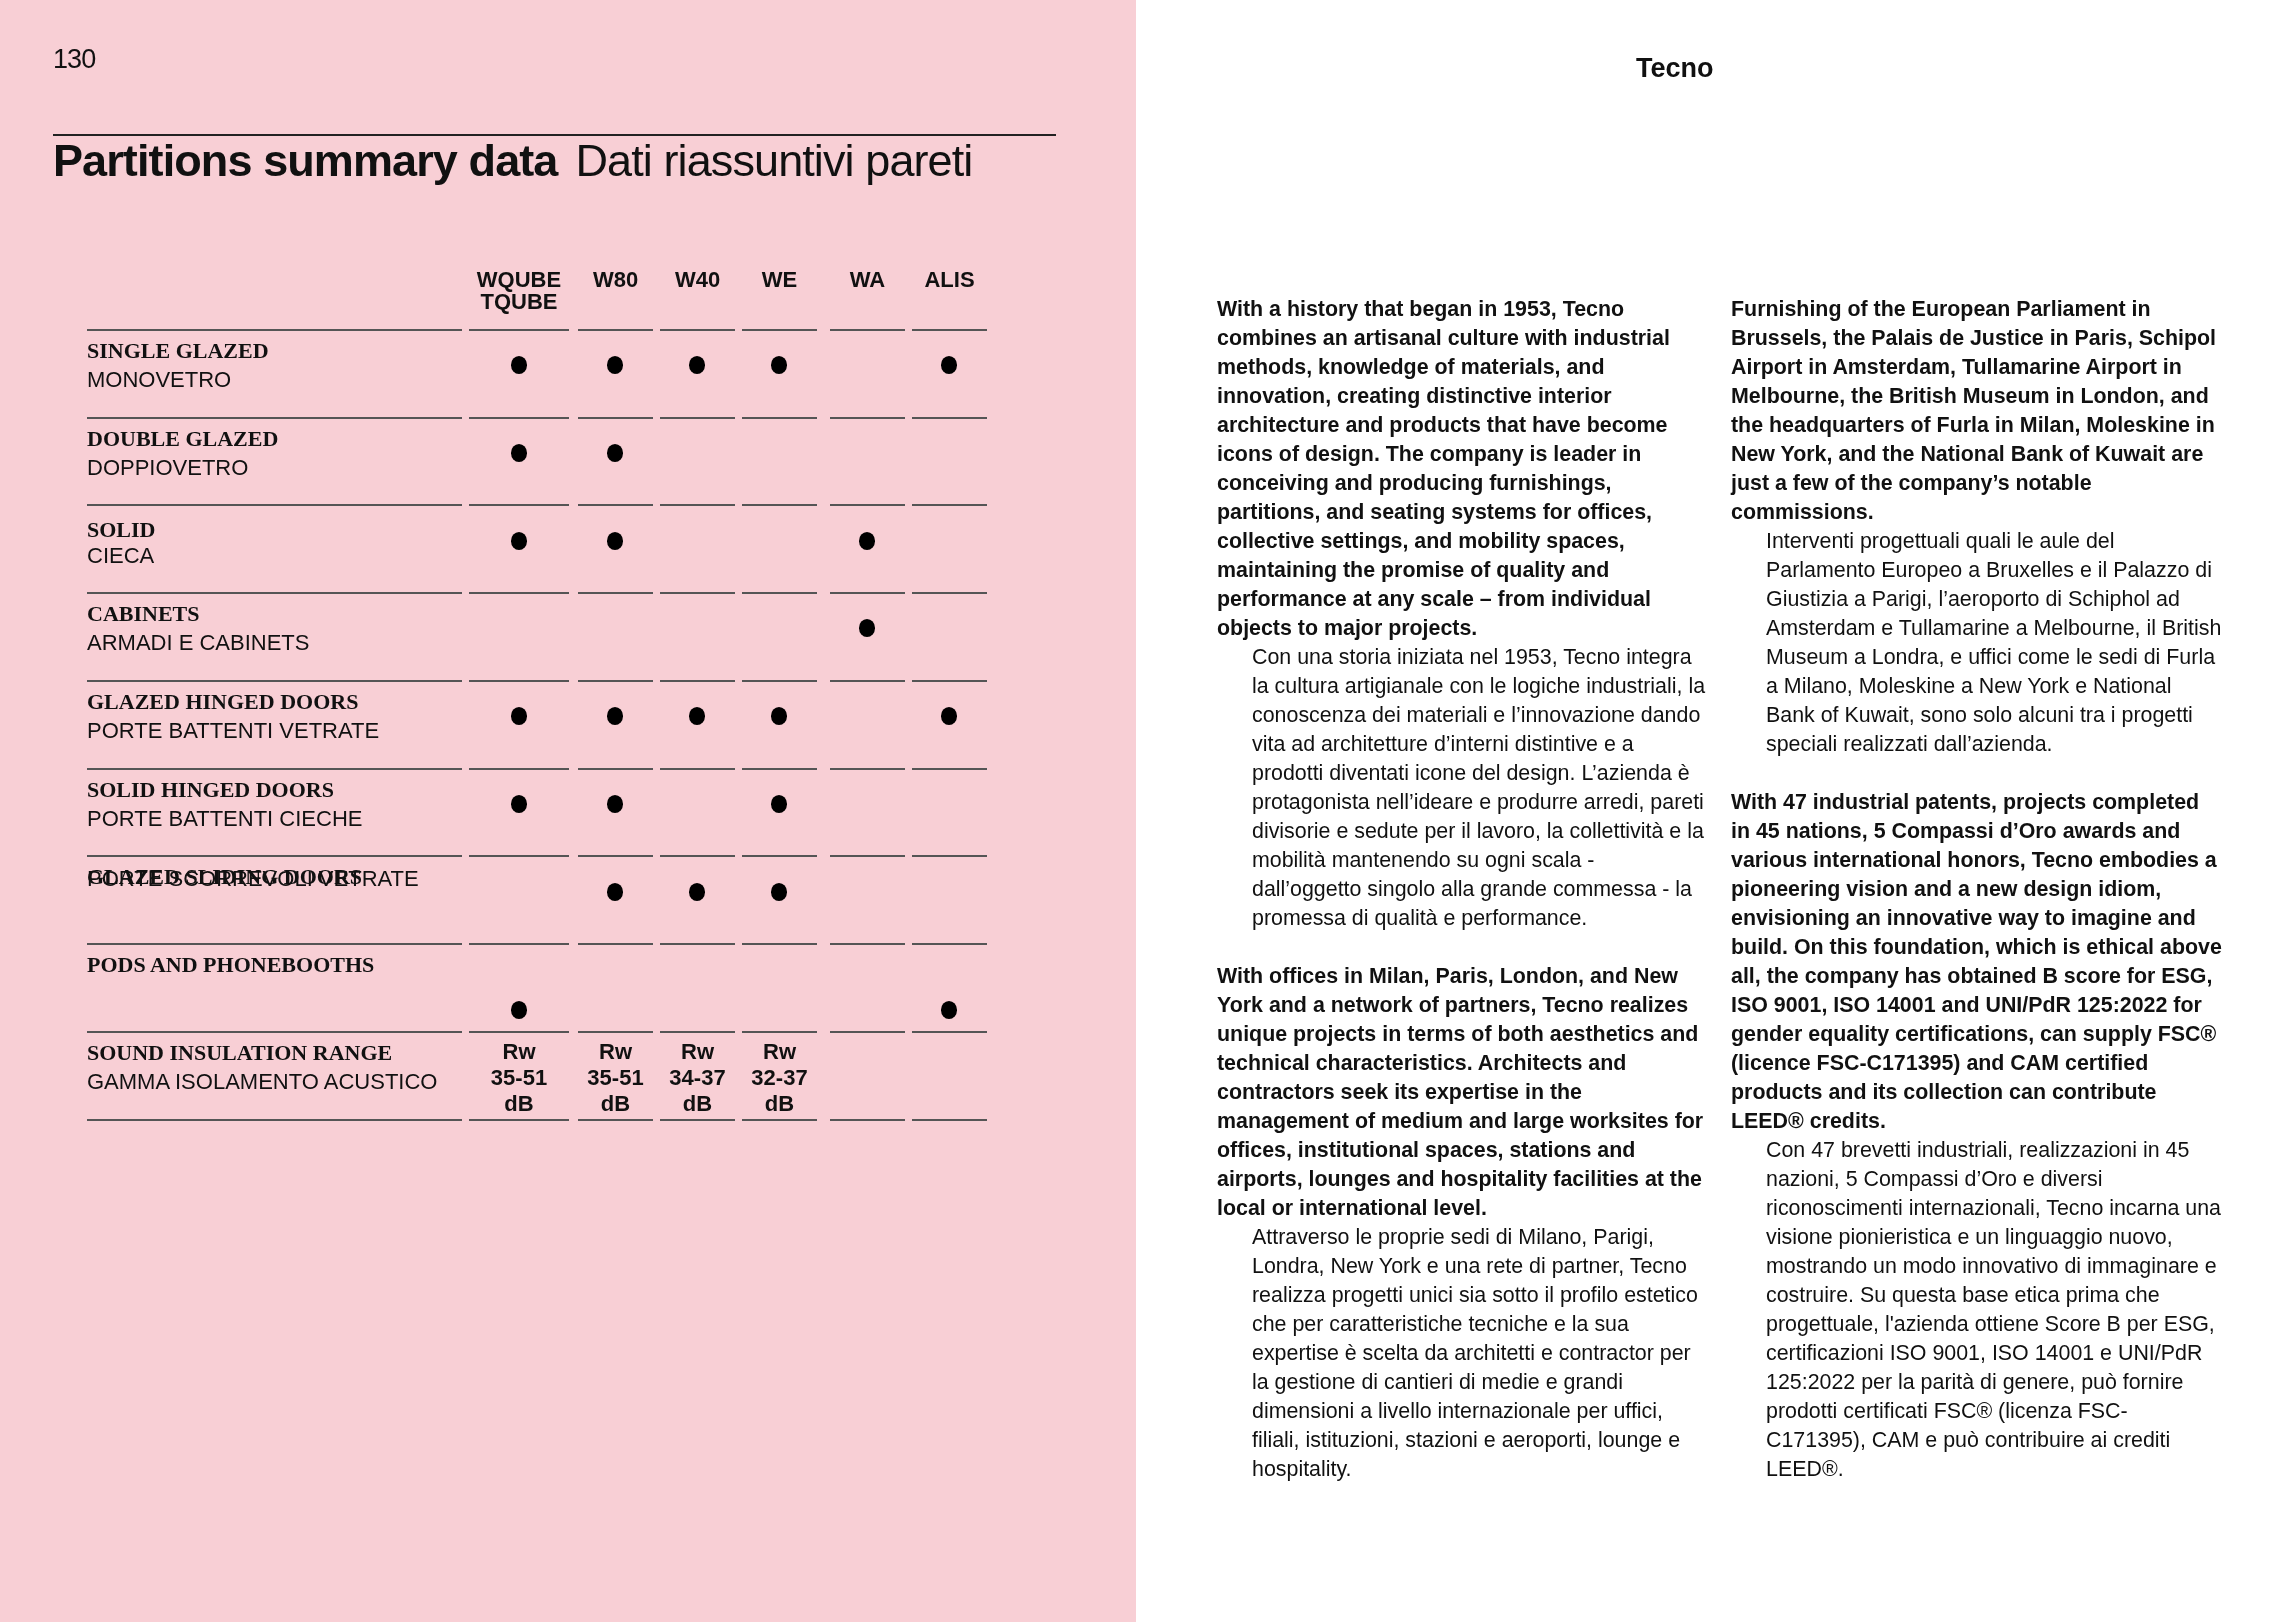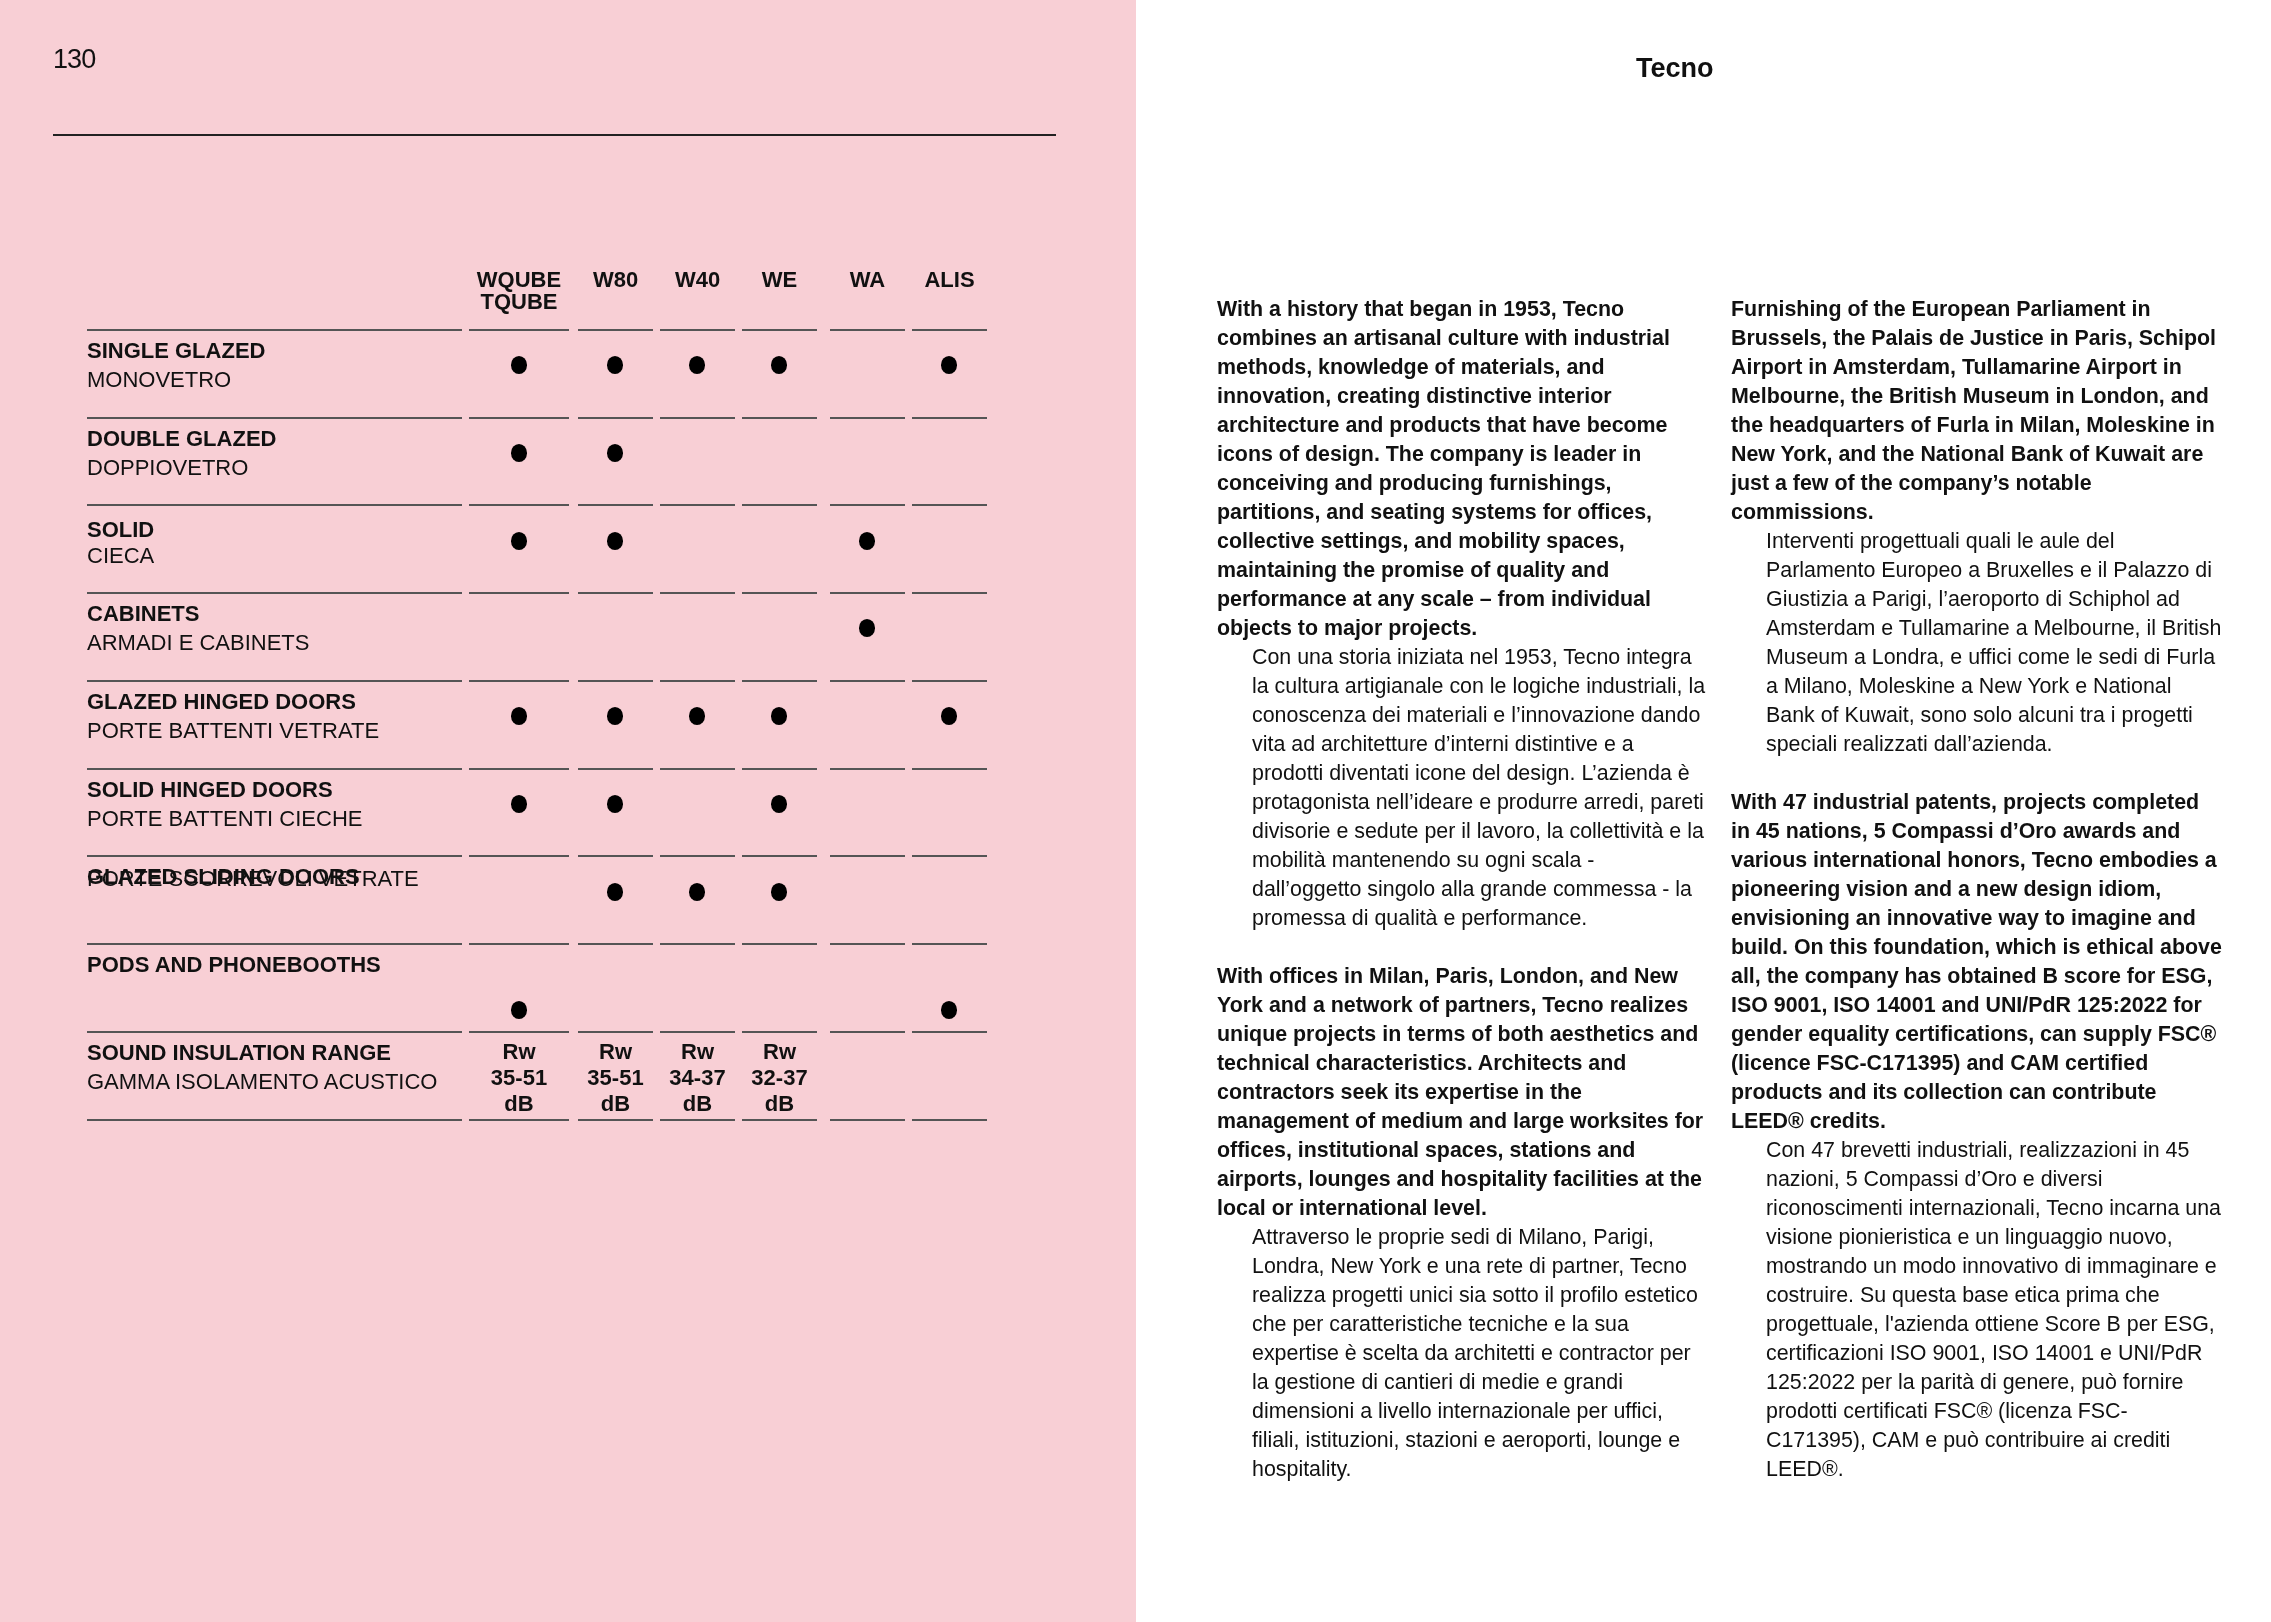--- a/index.html
+++ b/index.html
@@ -12,40 +12,43 @@
   .page-number { position: absolute; left: 53px; top: 44px; font-size: 27px; letter-spacing: -0.9px; }
   .title-rule { position: absolute; left: 53px; top: 134px; width: 1003px; height: 1.8px; background: #222; }
   .page-title { position: absolute; left: 53px; top: 135px; font-size: 45px; white-space: nowrap; letter-spacing: -0.9px; }
   .page-title .en { font-weight: bold; }
   .page-title .it { font-weight: normal; margin-left: 18px; }
 
   
   .table { position: absolute; left: 87px; top: 269px; }
   .col-head { position: absolute; top: 0; font-weight: bold; font-size: 22px; line-height: 22px; text-align: center; }
   .rule { position: absolute; height: 1.8px; background: #555; }
-  .row-label-en { position: absolute; font-weight: bold; font-size: 22px; left: 0; white-space: nowrap; }
+  .row-label-en { position: absolute; font-weight: bold; font-size: 22px; left: 0; white-space: nowrap; font-family: Liberation Serif, serif; }
   .row-label-it { position: absolute; font-size: 22px; left: 0; white-space: nowrap; }
   .dot { position: absolute; width: 16.4px; height: 18px; border-radius: 50%; background: #000; }
   .sound-val { position: absolute; font-weight: bold; font-size: 22px; line-height: 26px; text-align: center; }
 
   .brand { position: absolute; left: 500px; top: 45px; font-weight: bold; font-size: 27px; margin-top: 8px; }
 
   .col { position: absolute; top: 295px; width: 491px; font-size: 21.4px; line-height: 29px; }
   .col-1 { left: 81px; }
   .col-2 { left: 595px; }
   .p-en { font-weight: bold; }
   .p-it { padding-left: 35px; font-weight: normal; }
   .gap { height: 29px; }
 </style>
 </head>
 <body>
 
 <div class="left-page">
   <div class="page-number">130</div>
   <div class="title-rule"></div>
+  <div class="page-title">
+    <span class="en">Partitions summary data</span><span class="it">Dati riassuntivi pareti</span>
+  </div>
 
   <div class="table" id="summary-table">
       <div class="col-head" style="left: 382px; width: 100px;">
         <div>WQUBE</div>
         <div>TQUBE</div>
       </div>
       <div class="col-head" style="left: 491px; width: 75px;">
         <div>W80</div>
         <div></div>
       </div>

